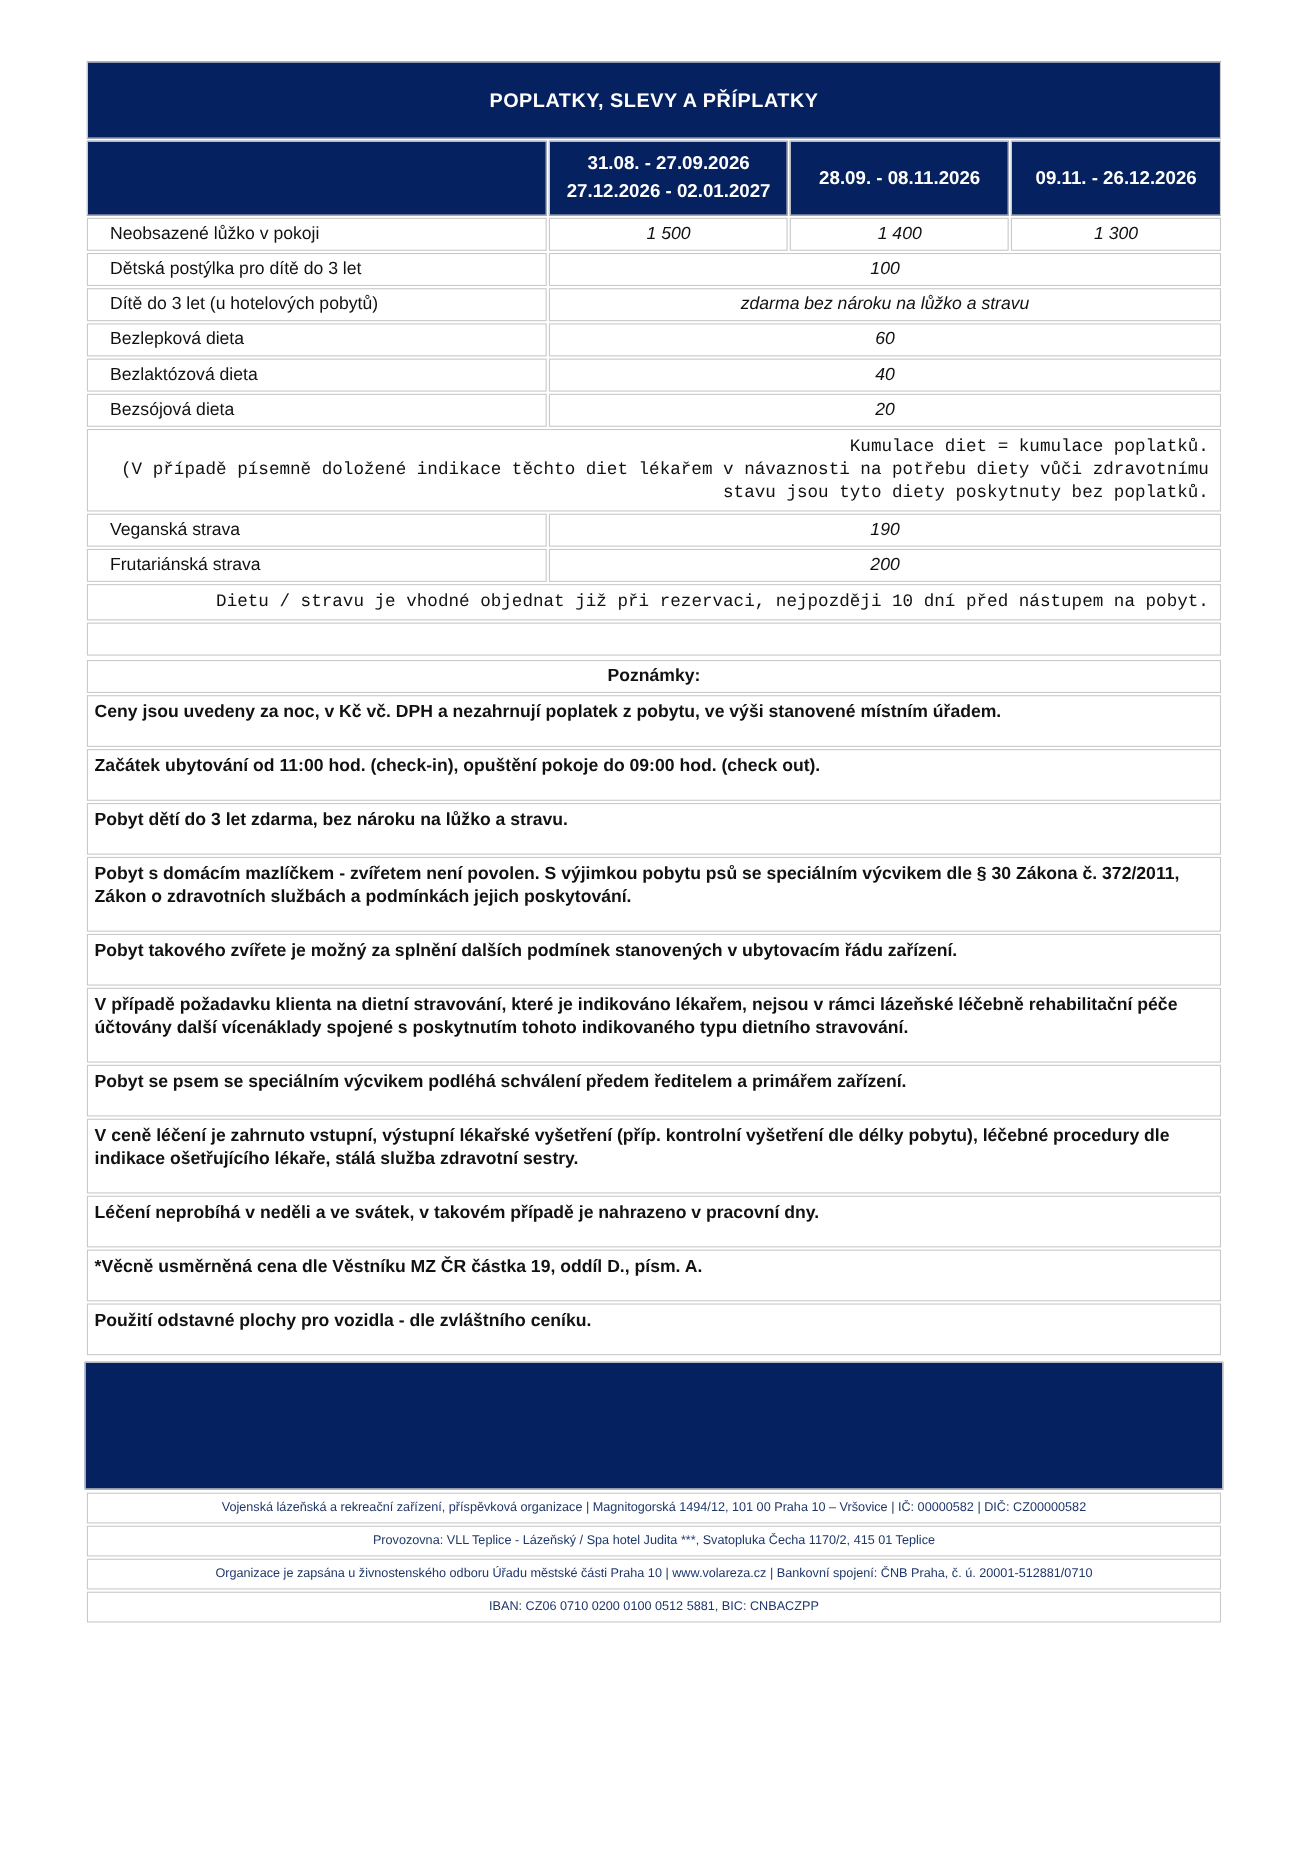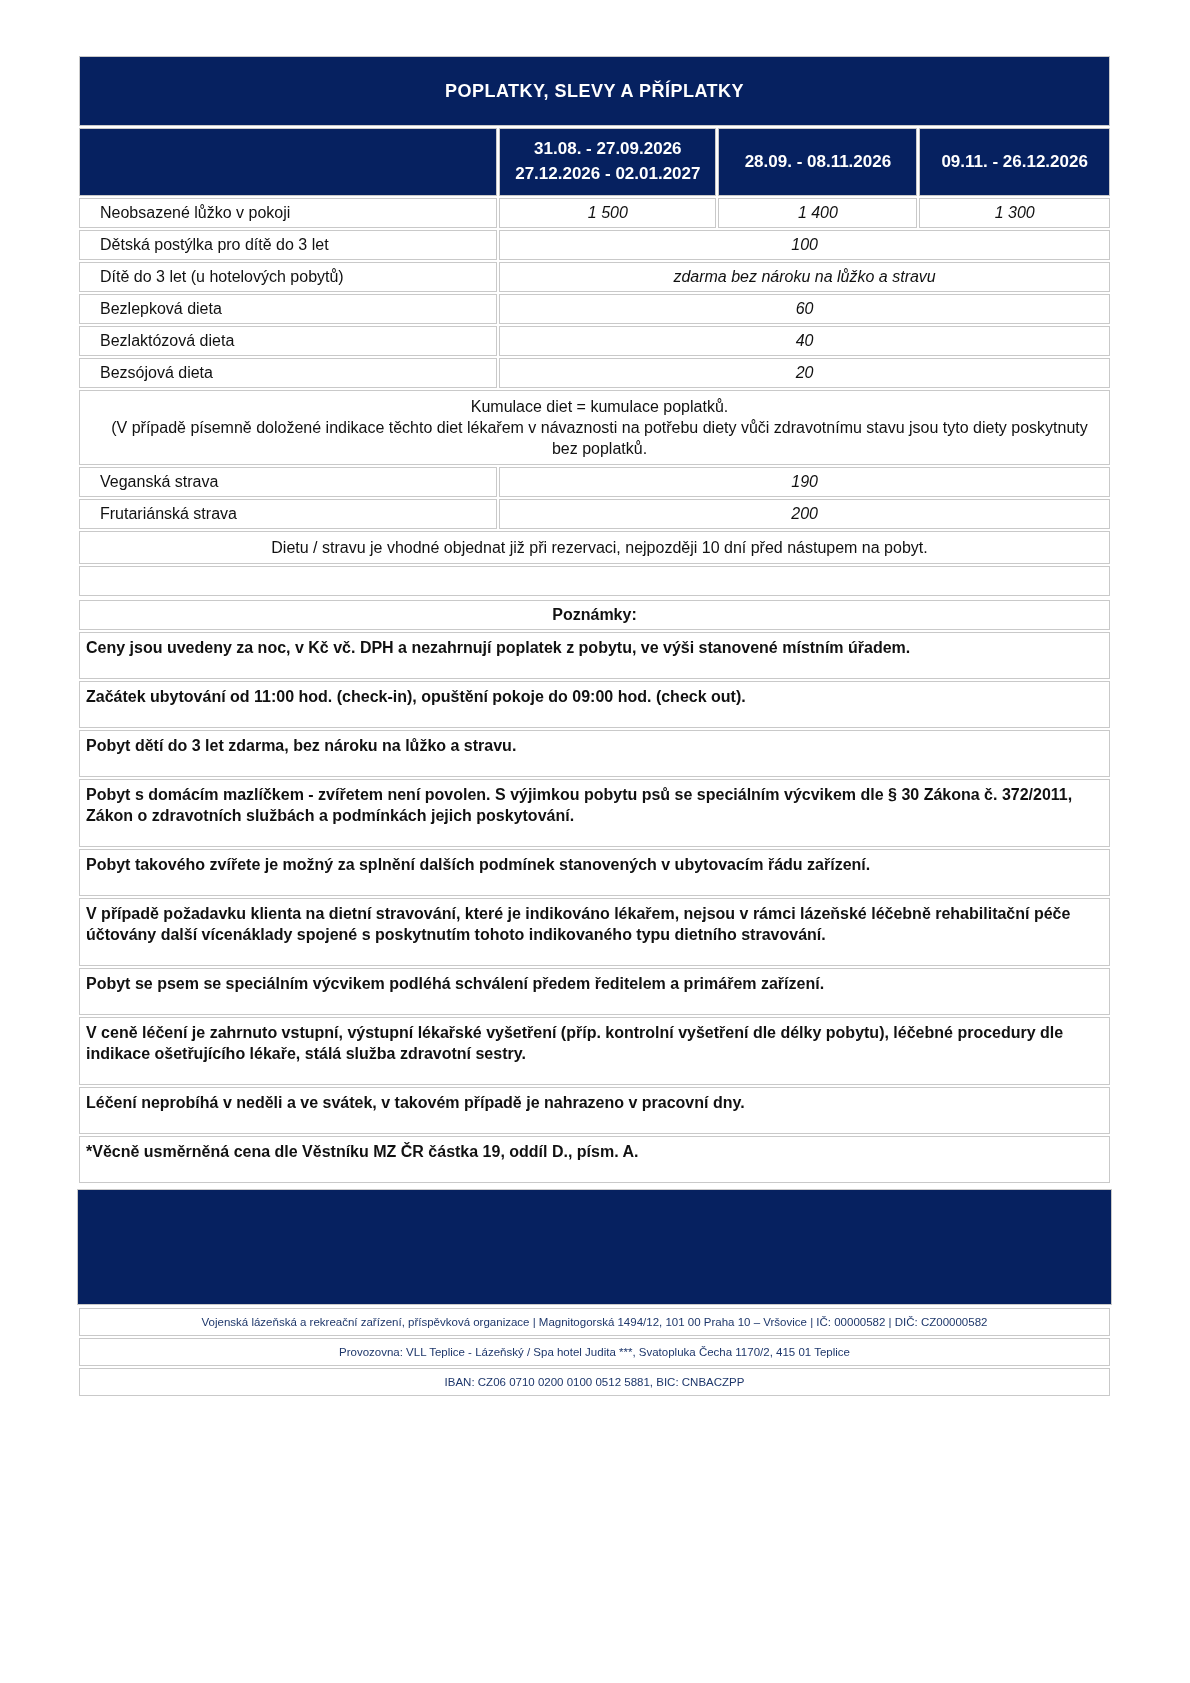--- a/index.html
+++ b/index.html
@@ -18,21 +18,21 @@
 
   
   col.c1{width:40.8%;} col.c2{width:21.2%;} col.c3{width:19.4%;} col.c4{width:18.6%;}
 
   td.navy{background:#062160;border-color:#c9c9c9;color:#ffffff;}
   td.title-cell{height:66px;text-align:center;font-weight:bold;font-size:18px;letter-spacing:.5px;}
   td.season-cell{height:66px;text-align:center;font-weight:bold;font-size:17px;line-height:1.45;padding:0 2px;}
 
   td.label-cell{height:24px;padding:2px 6px 2px 20px;text-align:left;}
   td.value-cell{height:24px;text-align:center;padding:2px 4px;font-style:italic;}
-  td.fullrow-cell{padding:5px 10px 5px 20px;line-height:21px;white-space:pre-line;text-align:center;}
+  td.fullrow-cell{padding:5px 10px 5px 20px;line-height:21px;white-space:pre-line;text-align:right;font-family:Liberation Mono, monospace;}
   td.spacer-cell{height:26px;}
 
   td.note-head{font-weight:bold;padding:4px 6px;height:20px;text-align:center;}
   td.note-cell{padding:4px 8px 20px 6px;line-height:21px;text-align:left;font-weight:bold;}
 
   .navy-block{
     margin-top:4px;
     height:114px;
     background:#062160;
     border:1px solid #c9c9c9;
@@ -157,33 +157,39 @@
           </tr>
       <tr>
             <td class="note-cell">V ceně léčení je zahrnuto vstupní, výstupní lékařské vyšetření (příp. kontrolní vyšetření dle délky pobytu), léčebné procedury dle indikace ošetřujícího lékaře, stálá služba zdravotní sestry.</td>
           </tr>
       <tr>
             <td class="note-cell">Léčení neprobíhá v neděli a ve svátek, v takovém případě je nahrazeno v pracovní dny.</td>
           </tr>
       <tr>
             <td class="note-cell">*Věcně usměrněná cena dle Věstníku MZ ČR částka 19, oddíl D., písm. A.</td>
           </tr>
+      <tr>
+            <td class="note-cell">Použití odstavné plochy pro vozidla - dle zvláštního ceníku.</td>
+          </tr>
     </tbody>
       </table>
 
     <div class="navy-block"></div>
 
     <table class="footer-table">
       <tbody>
           <tr>
             <td class="footer-cell">Vojenská lázeňská a rekreační zařízení, příspěvková organizace | Magnitogorská 1494/12, 101 00 Praha 10 – Vršovice | IČ: 00000582 | DIČ: CZ00000582</td>
           </tr>
       <tr>
             <td class="footer-cell">Provozovna: VLL Teplice - Lázeňský / Spa hotel Judita ***, Svatopluka Čecha 1170/2, 415 01 Teplice</td>
           </tr>
       <tr>
+            <td class="footer-cell">Organizace je zapsána u živnostenského odboru Úřadu městské části Praha 10 | www.volareza.cz | Bankovní spojení: ČNB Praha, č. ú. 20001-512881/0710</td>
+          </tr>
+      <tr>
             <td class="footer-cell">IBAN: CZ06 0710 0200 0100 0512 5881, BIC: CNBACZPP</td>
           </tr>
     </tbody>
       </table>
 
   </div>
 </div>
 
 </body></html>

